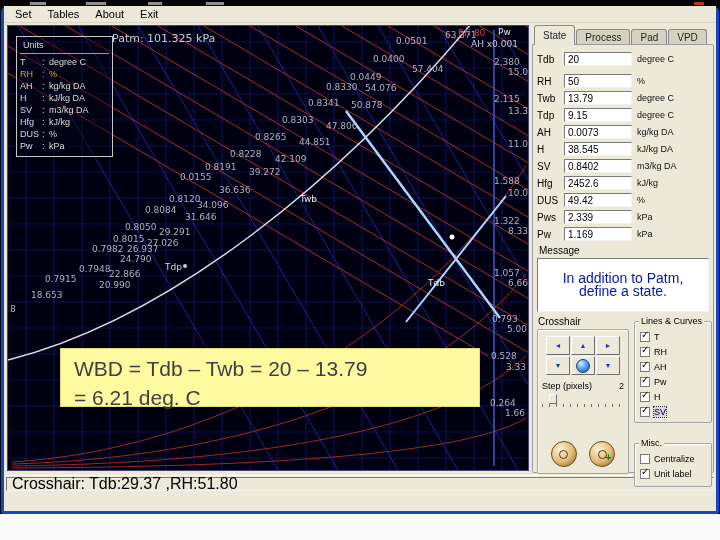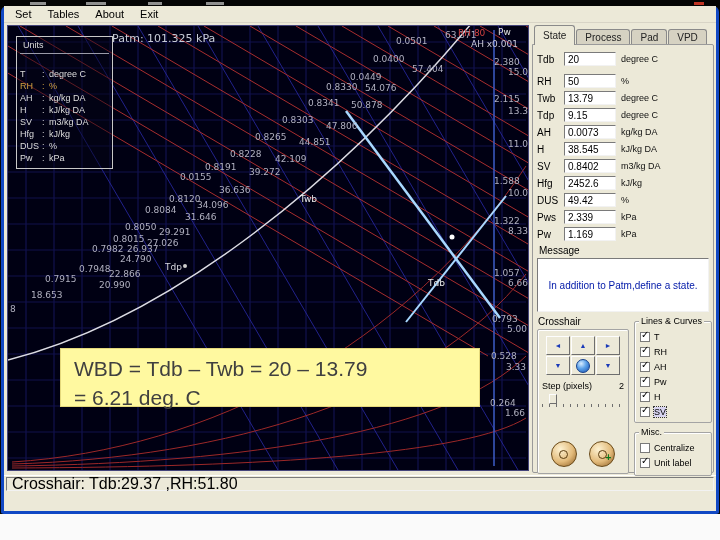--- a/index.html
+++ b/index.html
@@ -27,45 +27,45 @@
   .menu-item{padding:9px 8px;color:#000}
 
   .content{position:relative;height:452px;background:#ece9d8}
 
   .chart{position:absolute;left:3px;top:2px;width:522px;height:446px;background:#000013;border:1px solid #44447a}
   .chart svg{position:absolute;inset:0}
   svg text{font-family:"DejaVu Sans",sans-serif}
 
   .legend{position:absolute;left:8px;top:10px;width:97px;border:1px solid #c8c8c8;background:rgba(4,4,22,.45);
     color:#dcdcdc;font-size:9px;padding:2px 3px 4px}
-  .legend-title{padding:1px 0 3px 3px;border-bottom:1px solid #9a9aa8;margin-bottom:14px}
+  .legend-title{padding:1px 0 3px 3px;border-bottom:1px solid #9a9aa8;margin-bottom:2px}
   .legend-row{display:flex;height:12px;align-items:center}
   .legend-row .lk{width:22px}
   .legend-row .lc{width:7px}
   .legend-row .lv{flex:1;white-space:nowrap}
   .legend-row.hl{color:#d0a040}
 
   .panel{position:absolute;left:528px;top:0;right:2px;bottom:0}
   .tabs{position:absolute;left:2px;top:2px;right:0;height:20px;display:flex;align-items:flex-end}
   .tab{height:16px;padding:2px 8px 0;font-size:10px;background:#d6d2c2;border:1px solid #8a8a8a;border-bottom:none;
     border-radius:3px 3px 0 0;margin-right:1px;color:#222}
   .tab.active{height:20px;background:#ece9d8;position:relative;z-index:3;padding-top:4px}
   .tabpage{position:absolute;left:0;top:21px;right:0;bottom:2px;border:1px solid #9a9a9a;background:#ece9d8;
     border-radius:0 2px 2px 2px;padding:6px 4px 2px;z-index:2}
 
   .field-row{display:flex;align-items:center;height:16px;margin-bottom:1px}
   .field-row.gap{margin-bottom:6px}
   .f-label{width:27px;font-size:10px;color:#000}
-  .f-input{width:52px;height:14px;font-size:10px;font-family:"Liberation Sans",sans-serif;padding:0 3px;background:#fff;color:#000;
+  .f-input{width:68px;height:14px;font-size:10px;font-family:"Liberation Sans",sans-serif;padding:0 3px;background:#fff;color:#000;
     border:1px solid;border-color:#7a7a7a #f2f2f2 #f2f2f2 #7a7a7a;outline:none}
   .f-unit{font-size:9px;margin-left:5px;color:#111;white-space:nowrap}
 
   .msg-label{font-size:10px;margin:3px 0 2px 2px}
   .msg-box{height:54px;background:#fff;border:1px solid;border-color:#7a7a7a #f2f2f2 #f2f2f2 #7a7a7a;
-    display:flex;flex-direction:row;align-items:center;justify-content:center;color:#0018a8;font-size:10px;line-height:13px;text-align:center}
+    display:flex;flex-direction:column;align-items:center;justify-content:center;color:#0018a8;font-size:14px;line-height:13px;text-align:center}
 
   .panel-lower{position:relative;height:158px;margin-top:6px}
   .ch-label{position:absolute;left:1px;top:-2px;font-size:10px}
   .group{border:1px solid #a4a4a4;box-shadow:inset 1px 1px 0 #ffffff;border-radius:2px;background:#ece9d8}
   .ch-group{position:absolute;left:0;top:11px;width:92px;bottom:2px}
   .pad{width:74px;margin:6px auto 0;display:grid;grid-template-columns:repeat(3,24px);grid-auto-rows:19px;gap:1px}
   .pad-btn{border:1px solid;border-color:#fdfdfd #6e6e6e #6e6e6e #fdfdfd;background:#ece9d8;display:flex;align-items:center;justify-content:center;
     font-size:7px;color:#1a3ab8;line-height:1}
   .globe{width:14px;height:14px;border-radius:50%;border:1px solid #15408c;
     background:radial-gradient(circle at 35% 30%,#d8ecff,#5aa0e8 45%,#1a50b0)}
@@ -74,21 +74,21 @@
     background:repeating-linear-gradient(90deg,#6e6e6e 0 1px,transparent 1px 7px) left bottom/100% 3px no-repeat}
   .slider-thumb{position:absolute;left:7px;top:0;width:8px;height:10px;background:#ece9d8;
     border:1px solid;border-color:#fdfdfd #6e6e6e #6e6e6e #fdfdfd}
   .tools{position:absolute;left:0;right:0;bottom:6px;display:flex;justify-content:space-evenly}
   .tool-btn{width:26px;height:26px;border-radius:50%;border:1px solid #6a4a18;position:relative;
     background:radial-gradient(circle at 35% 30%,#fdf2d2,#e2ba7a 55%,#8a5a20);display:flex;align-items:center;justify-content:center}
   .tool-btn .ring{width:9px;height:9px;border:1px solid #5a3c10;border-radius:50%}
   .tool-btn .plus{position:absolute;right:3px;bottom:3px;color:#0a7a1a;font-size:10px;font-weight:bold;line-height:1}
 
   .lc-group{position:absolute;left:97px;top:3px;width:78px;height:102px}
-  .misc-group{position:absolute;left:97px;top:114px;width:78px;height:44px}
+  .misc-group{position:absolute;left:97px;top:125px;width:78px;height:44px}
   .box-title{position:absolute;top:-6px;left:4px;background:#ece9d8;padding:0 2px;font-size:9px}
   .cb-col{padding:7px 0 0}
   .cb-row{display:flex;align-items:center;height:15px;padding-left:5px}
   .cb-box{width:10px;height:10px;background:#fff;border:1px solid #7a7a7a;position:relative;flex:none}
   .cb-box .mark{display:none;position:absolute;left:0;top:-3px;font-size:10px;color:#000;line-height:1}
   .cb-box.on .mark{display:block}
   .cb-label{font-size:9px;margin-left:4px}
   .cb-row.focus .cb-label{outline:1px dotted #333;background:#d8d4f0}
 
   .statusbar{height:17px;background:#ece9d8;border-top:1px solid #fff;padding:1px 2px}

